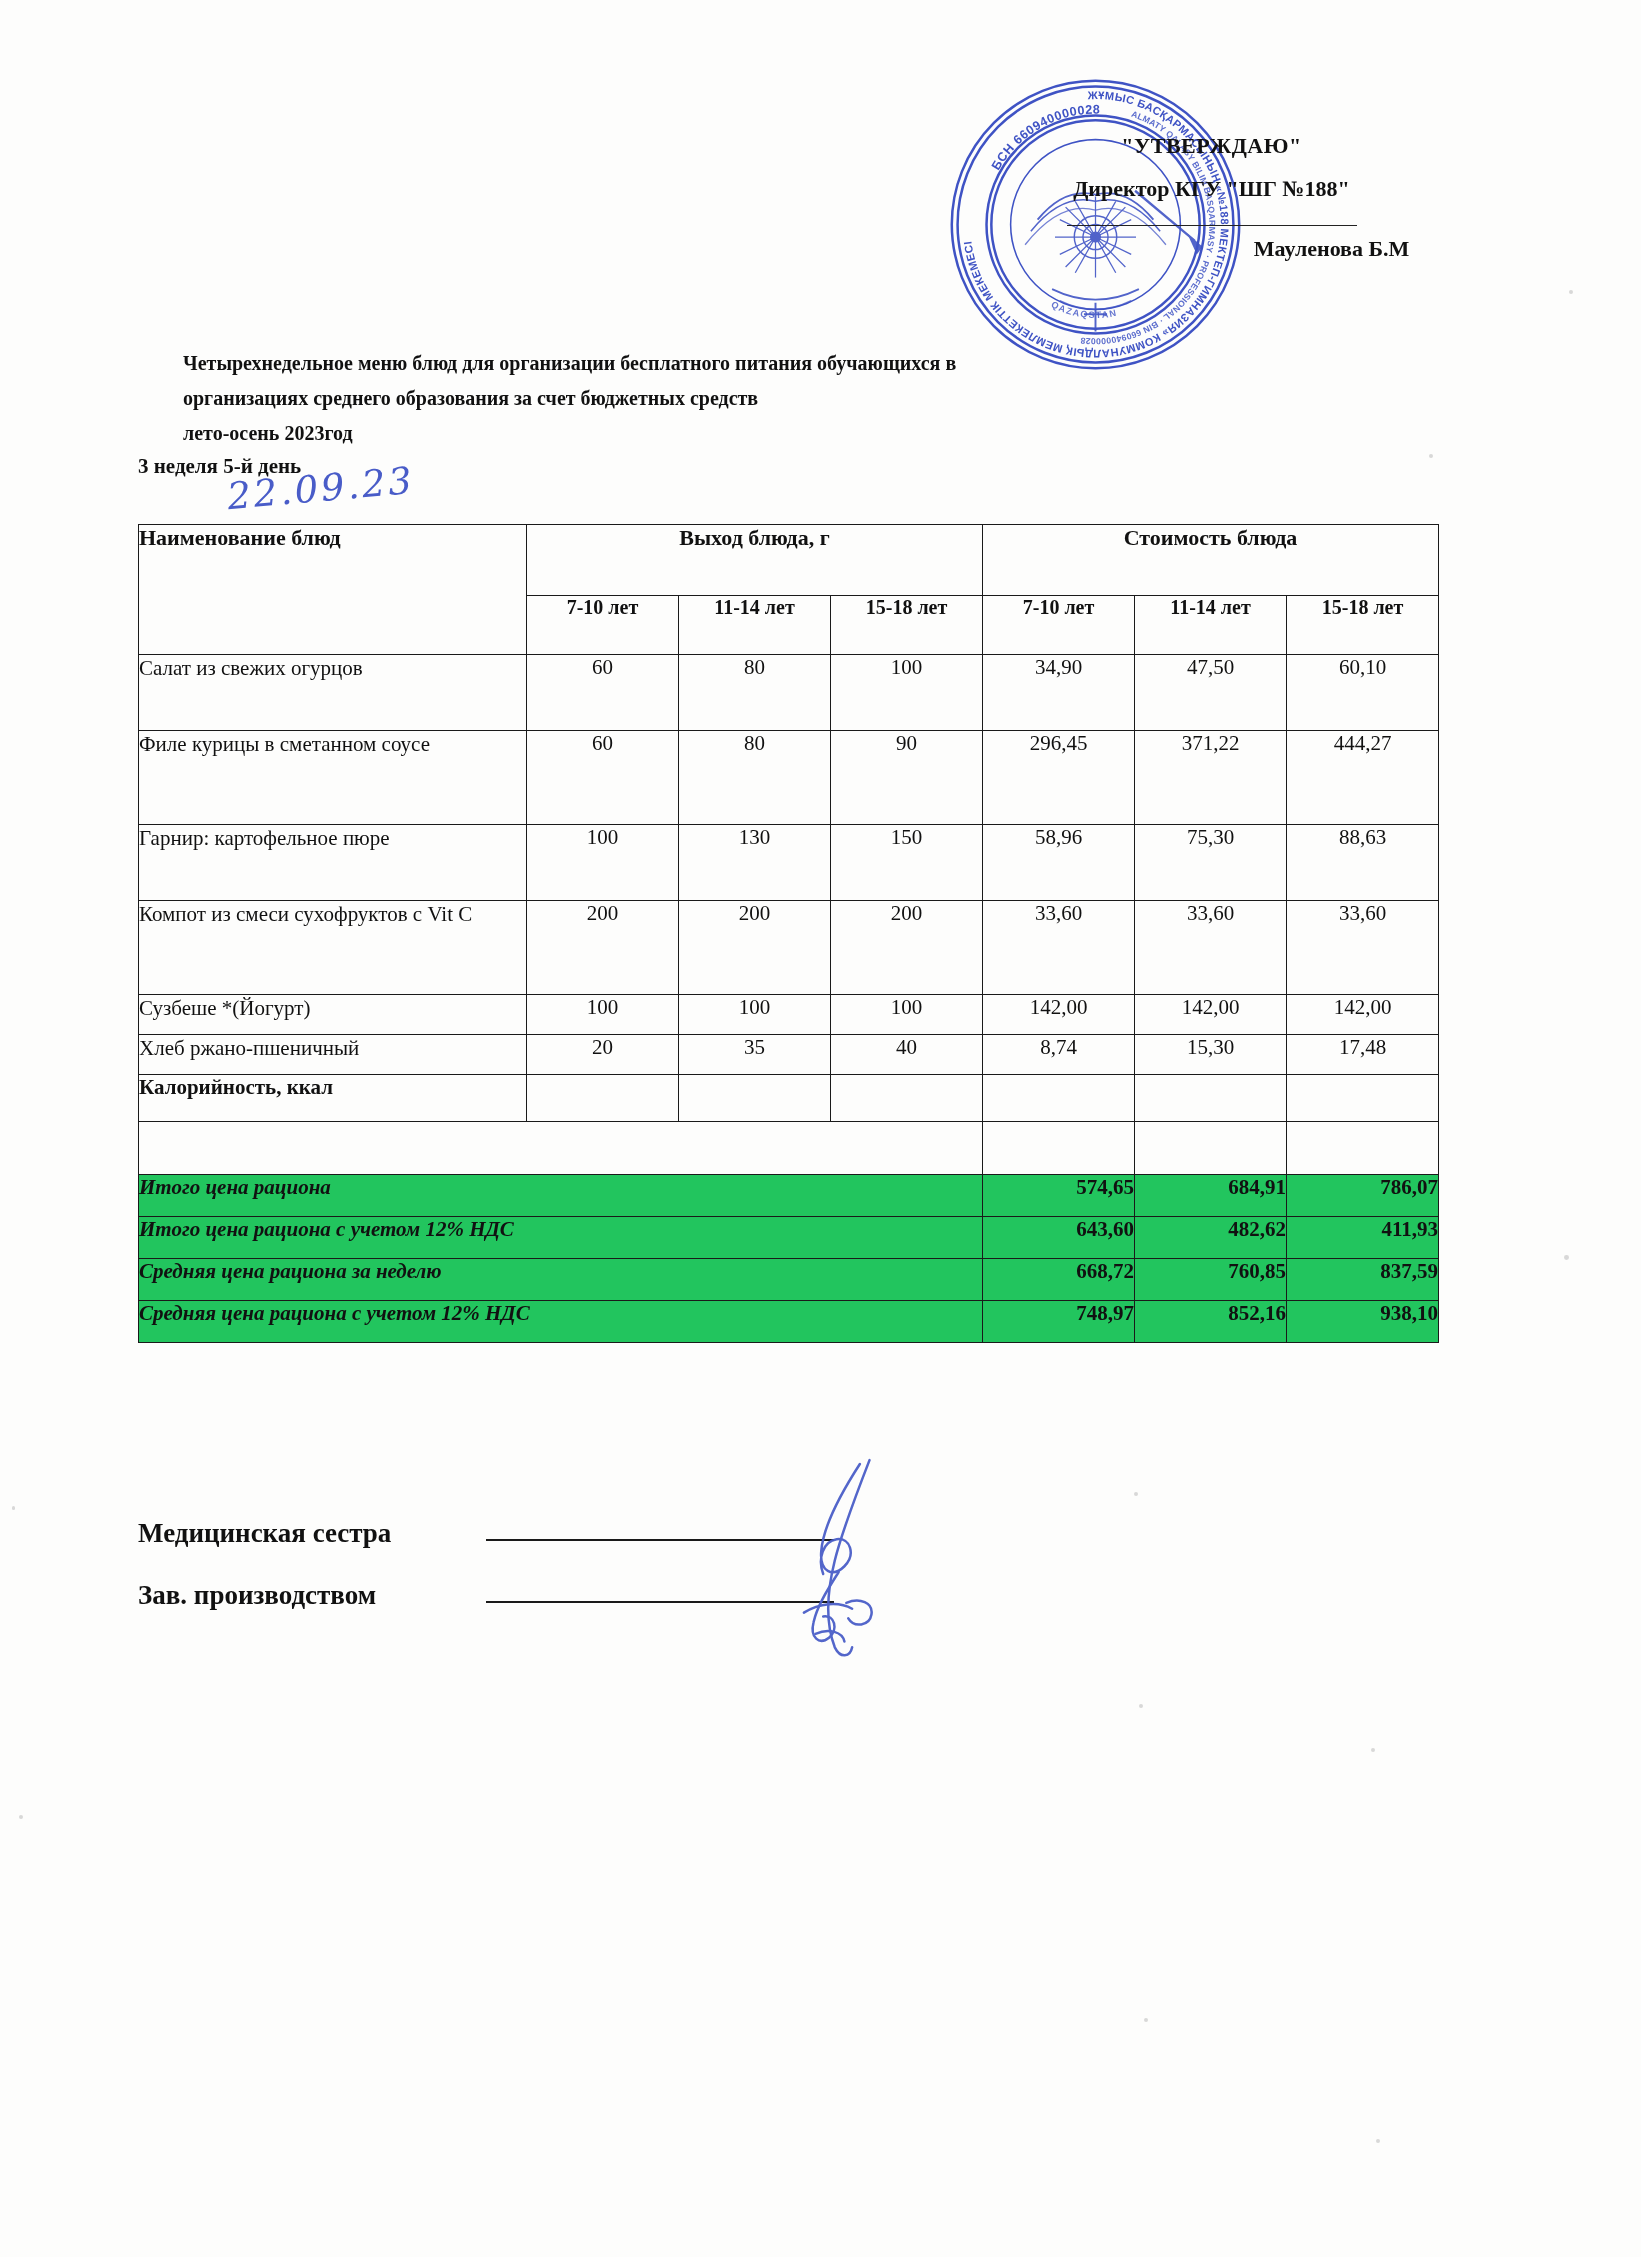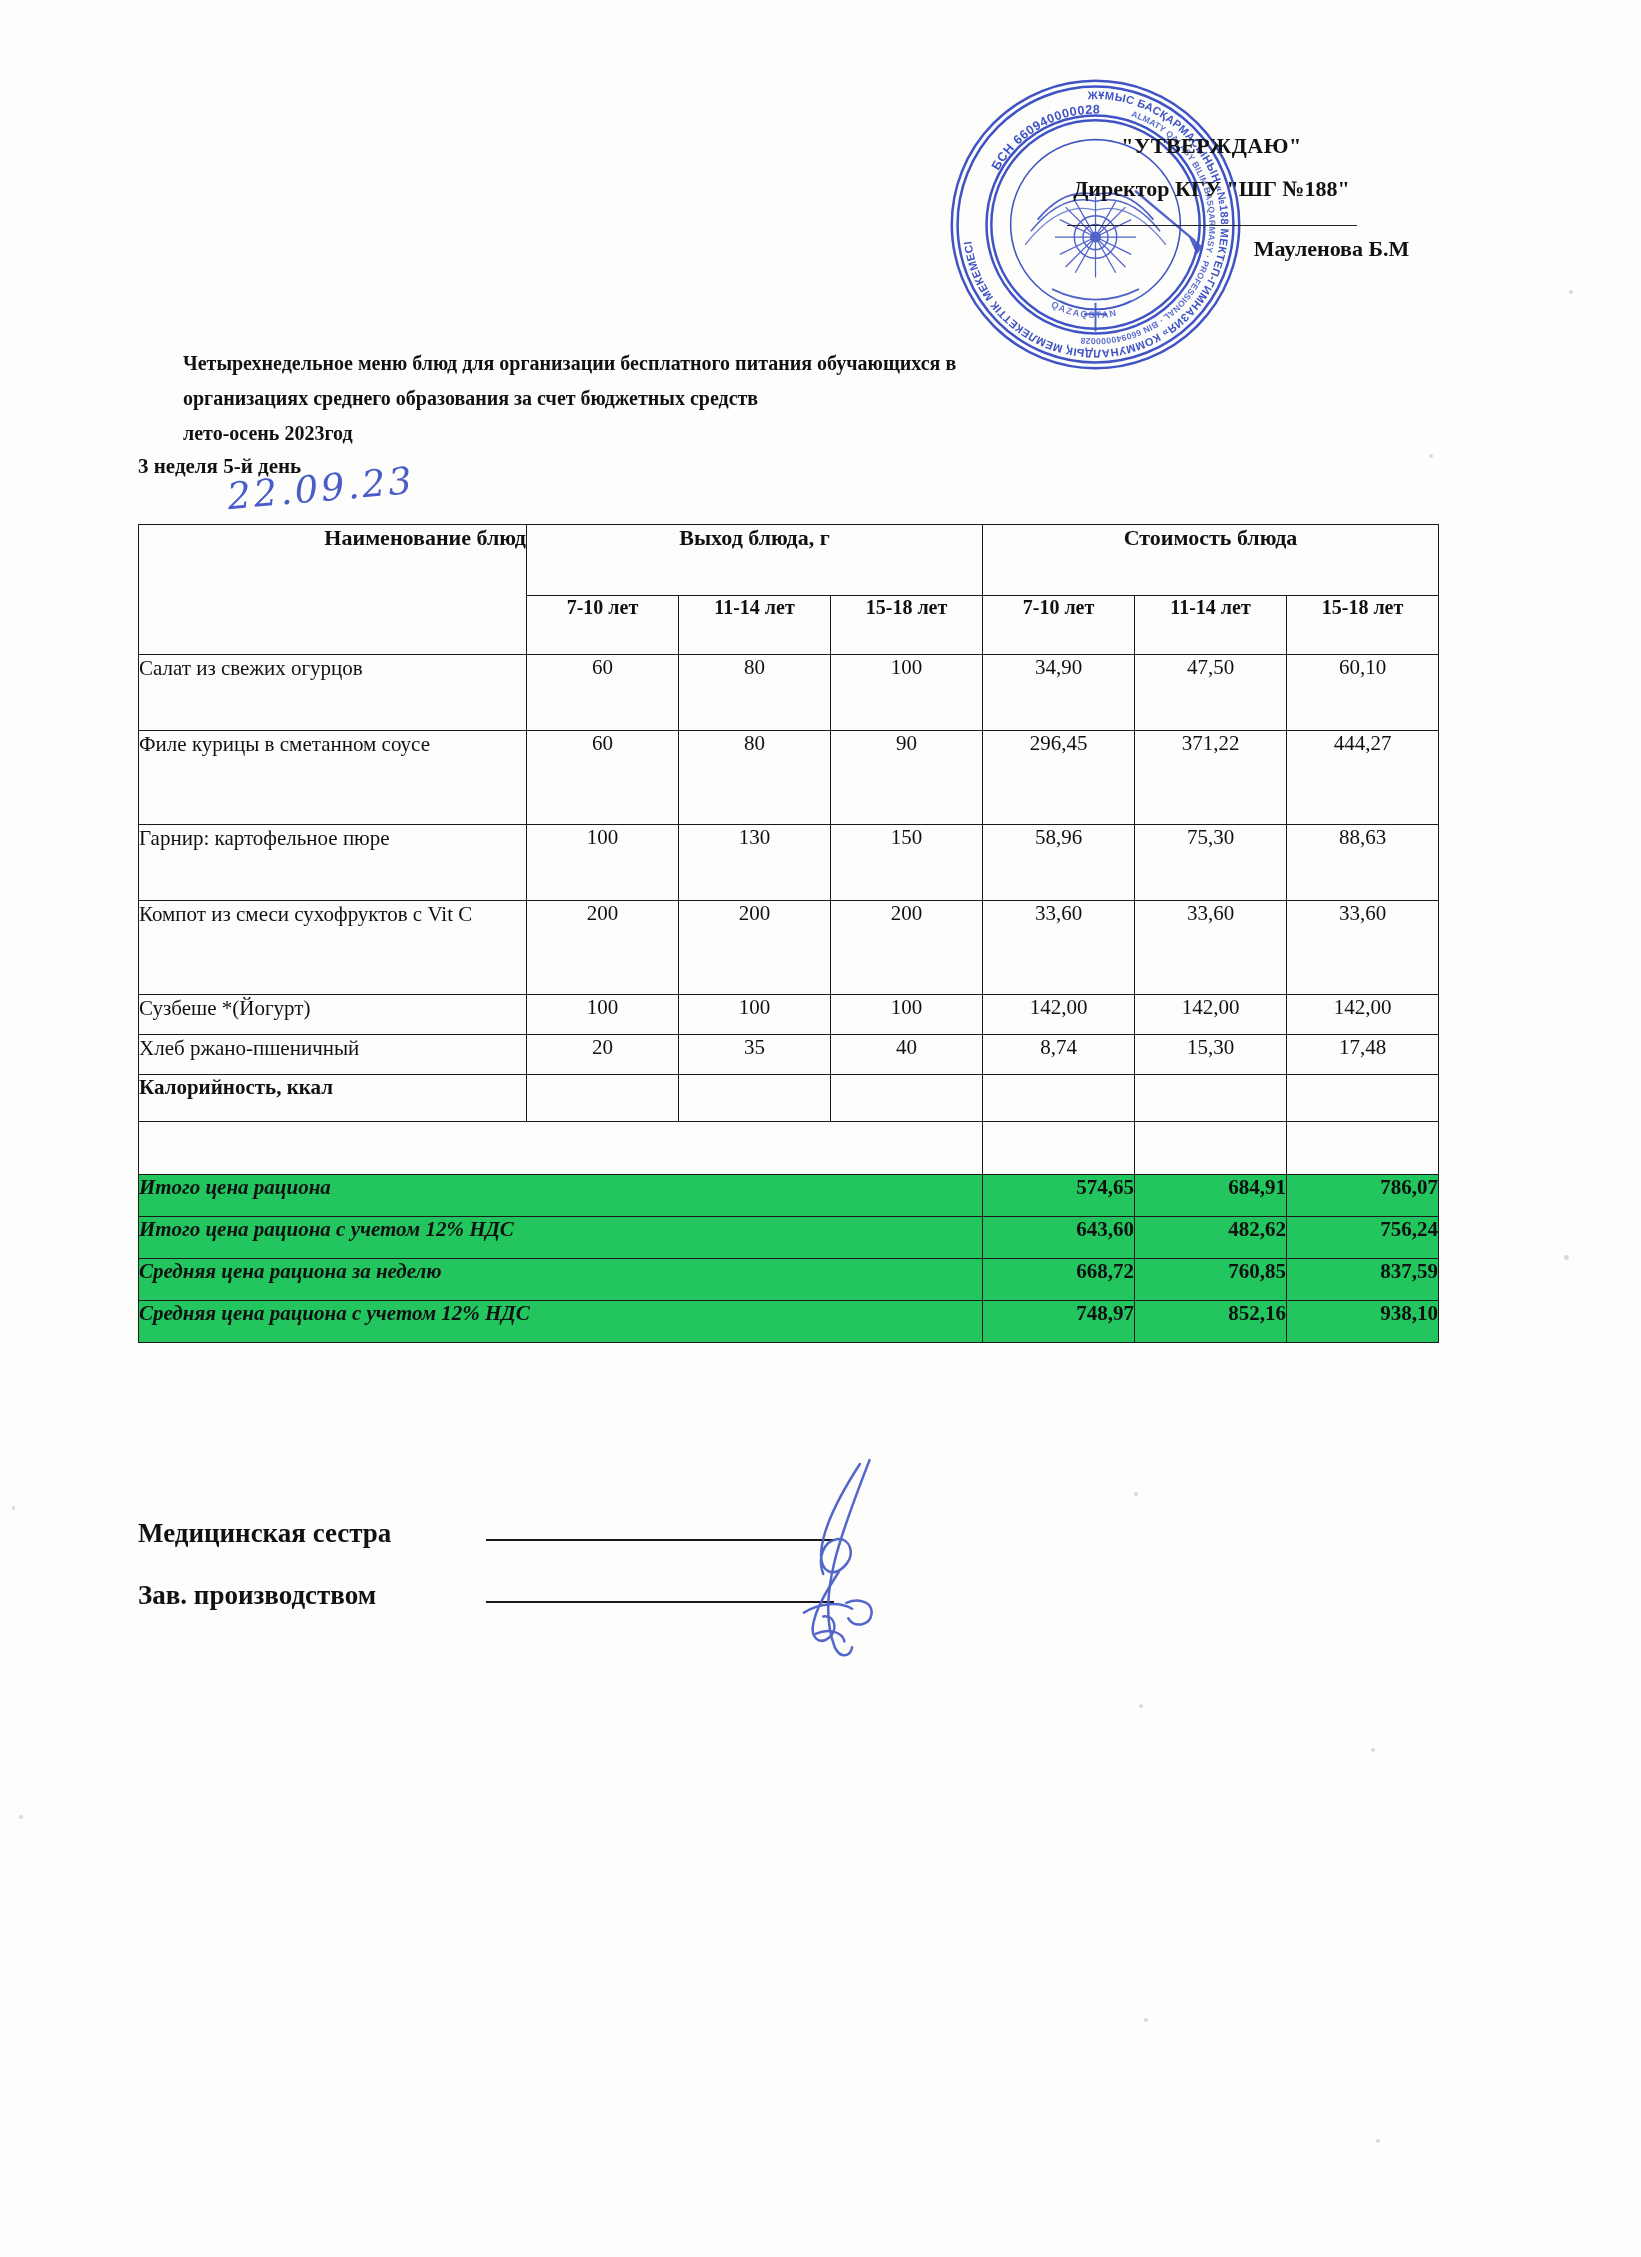--- a/index.html
+++ b/index.html
@@ -129,21 +129,21 @@
   .c-num   { width: 152px; }
 
   th.hgroup {
     text-align: center;
     font-weight: bold;
     font-size: 22px;
     height: 70px;
     vertical-align: middle;
   }
   th.hname {
-    text-align: right;
+    text-align: left;
     font-weight: bold;
     font-size: 22px;
     vertical-align: middle;
   }
   th.hage {
     text-align: center;
     font-weight: bold;
     font-size: 20px;
     height: 58px;
     vertical-align: middle;
@@ -416,21 +416,21 @@
         <tr class="sum">
           <td class="sum-lbl" colspan="4">Итого цена рациона</td>
           <td class="sum-val">574,65</td>
           <td class="sum-val">684,91</td>
           <td class="sum-val">786,07</td>
         </tr>
         <tr class="sum">
           <td class="sum-lbl" colspan="4">Итого цена рациона с учетом 12% НДС</td>
           <td class="sum-val">643,60</td>
           <td class="sum-val">482,62</td>
-          <td class="sum-val">756,24</td>
+          <td class="sum-val">411,93</td>
         </tr>
         <tr class="sum">
           <td class="sum-lbl" colspan="4">Средняя цена рациона за неделю</td>
           <td class="sum-val">668,72</td>
           <td class="sum-val">760,85</td>
           <td class="sum-val">837,59</td>
         </tr>
         <tr class="sum">
           <td class="sum-lbl" colspan="4">Средняя цена рациона с учетом 12% НДС</td>
           <td class="sum-val">748,97</td>

